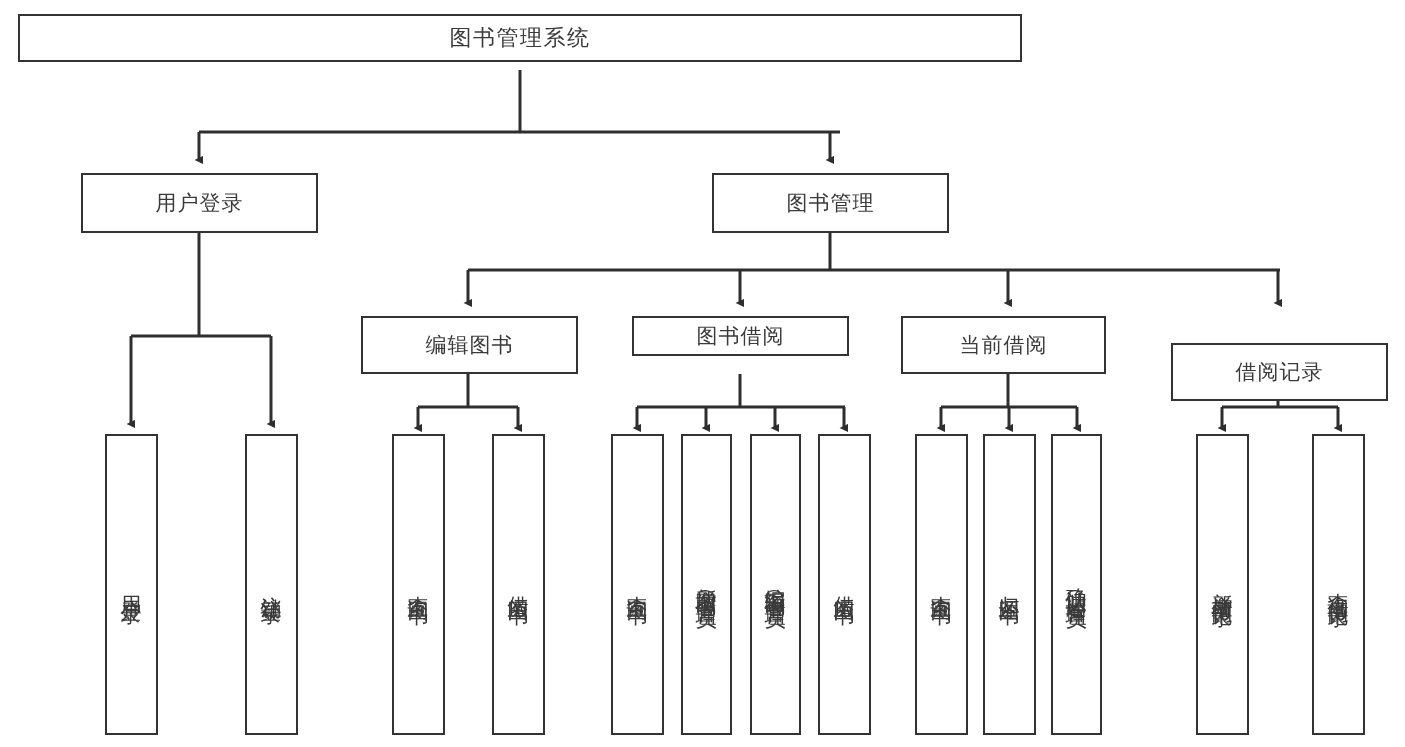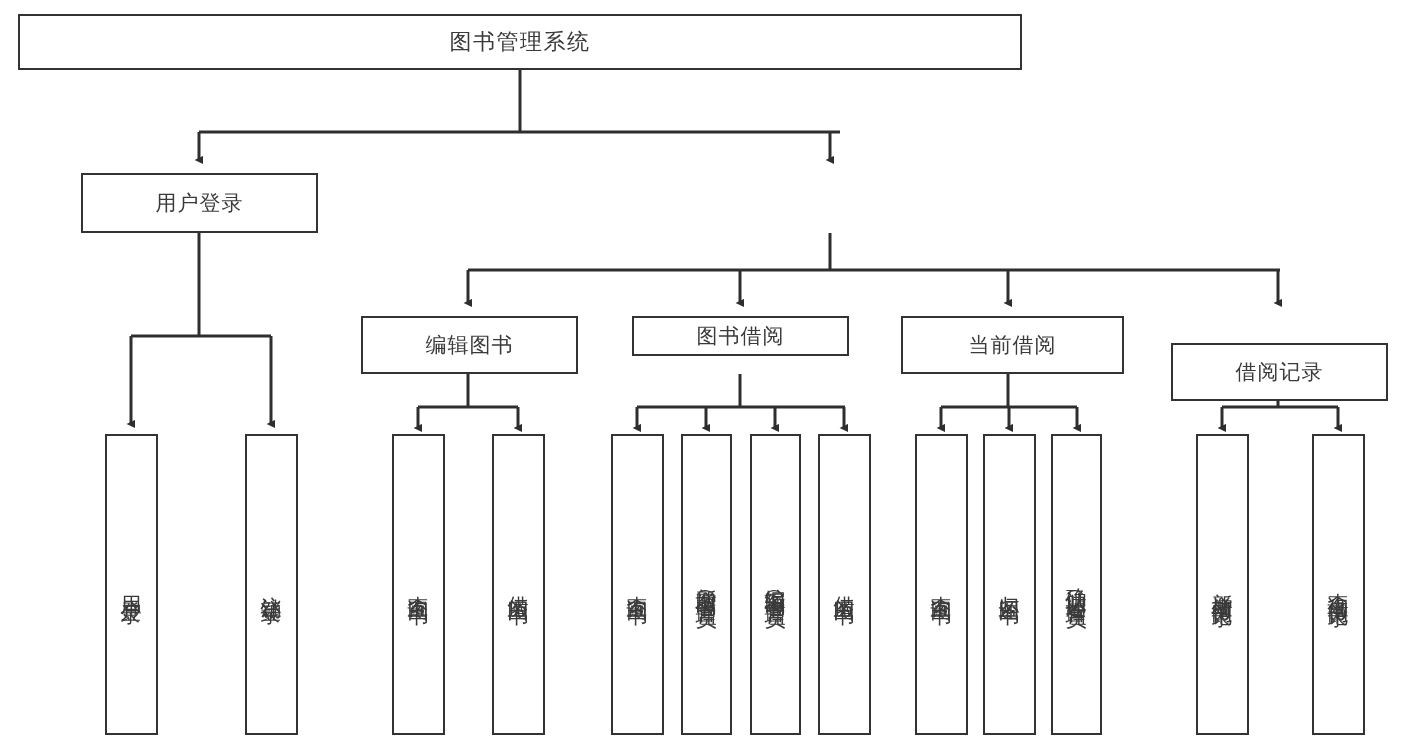--- a/index.html
+++ b/index.html
@@ -124,38 +124,41 @@
       <path d="M1009,407 L1009,428" marker-end="url(#arrowhead)"></path>
       <path d="M1077,407 L1077,428" marker-end="url(#arrowhead)"></path>
 
       <path d="M1278,374 L1278,407"></path>
       <path d="M1222,407 L1338,407"></path>
       <path d="M1222,407 L1222,428" marker-end="url(#arrowhead)"></path>
       <path d="M1338,407 L1338,428" marker-end="url(#arrowhead)"></path>
     </g>
   </svg>
 
-  <div class="node horiz root" style="left:18px; top:14px; width:1004px; height:56px;">
+  <div class="node horiz root" style="left:18px; top:14px; width:1004px; height:48px;">
     <span class="node-label">图书管理系统</span>
   </div>
 
   <div class="node horiz" style="left:81px; top:173px; width:237px; height:60px;">
     <span class="node-label">用户登录</span>
   </div>
 
+  <div class="node horiz" style="left:712px; top:173px; width:237px; height:60px;">
+    <span class="node-label">图书管理</span>
+  </div>
 
   <div class="node horiz" style="left:361px; top:316px; width:217px; height:58px;">
     <span class="node-label">编辑图书</span>
   </div>
 
   <div class="node horiz" style="left:632px; top:316px; width:217px; height:40px;">
     <span class="node-label">图书借阅</span>
   </div>
 
-  <div class="node horiz" style="left:901px; top:316px; width:223px; height:58px;">
+  <div class="node horiz" style="left:901px; top:316px; width:205px; height:58px;">
     <span class="node-label">当前借阅</span>
   </div>
 
   <div class="node horiz" style="left:1171px; top:316px; width:217px; height:58px;margin-top:27px;">
     <span class="node-label">借阅记录</span>
   </div>
 
   <div class="node vert" style="left:105px; top:434px; width:53px; height:301px;">
     <span class="node-label">用户登录</span>
   </div>

